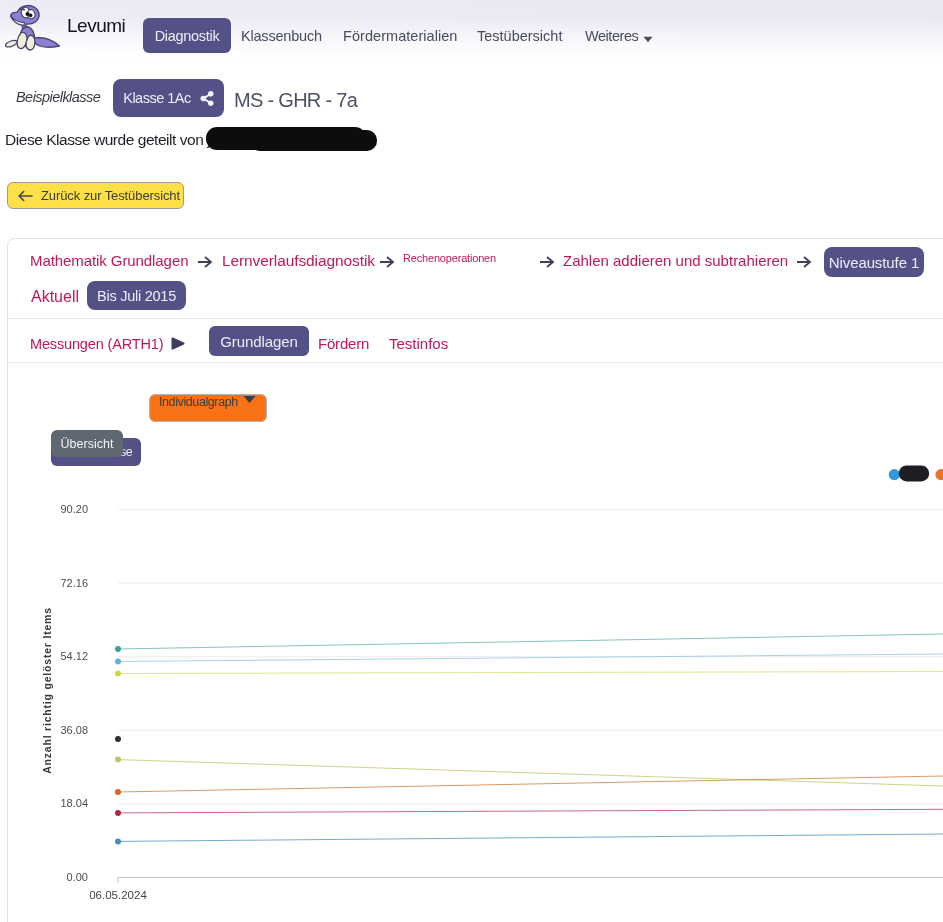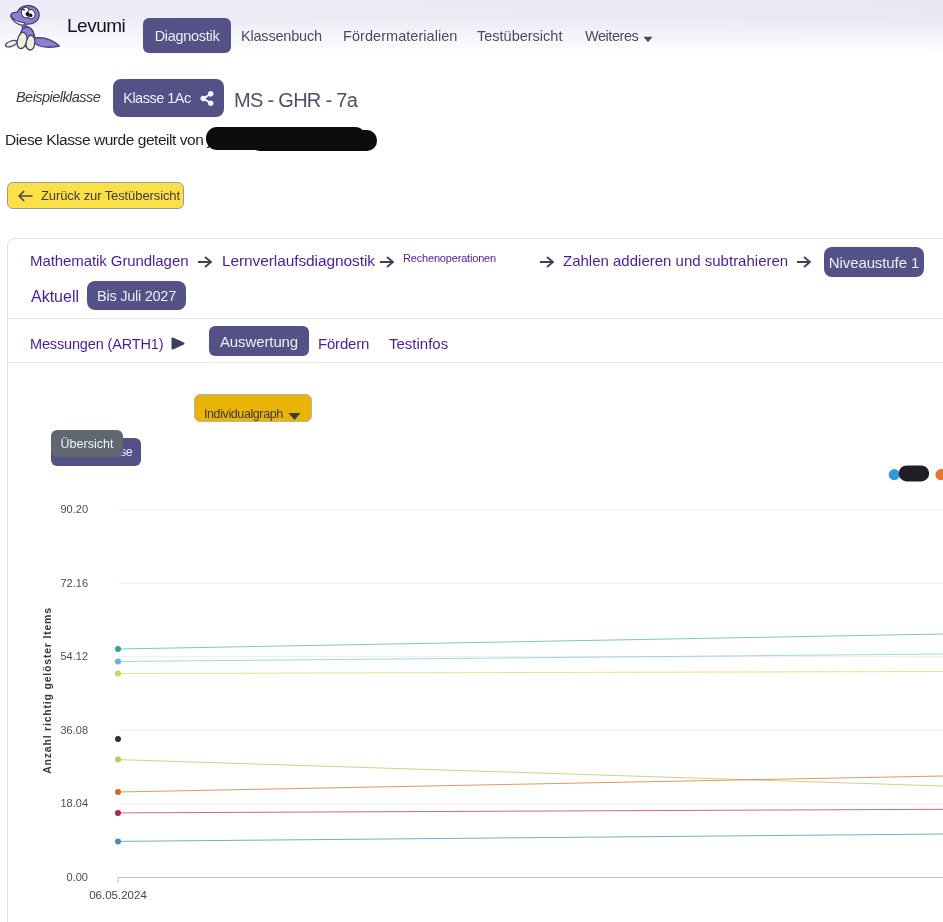--- a/index.html
+++ b/index.html
@@ -3,21 +3,21 @@
 <meta charset="utf-8">
 <title>Levumi</title>
 <style>
   * { margin:0; padding:0; box-sizing:border-box; }
   html,body { width:943px; height:922px; background:#fff; overflow:hidden; }
   body { font-family:"Liberation Sans", sans-serif; position:relative; -webkit-font-smoothing:antialiased; }
   .abs { position:absolute; }
   .btn-purple { background:#545186; color:#edecf6; border:none; border-radius:6px; white-space:nowrap;
     font-family:"Liberation Sans", sans-serif; display:flex; align-items:center; justify-content:center; }
   .navtxt { color:#494c61; font-size:14.5px; }
-  .bc { color:#4c1d95; }
+  .bc { color:#be185d; }
 </style>
 </head>
 <body>
 
 <div class="abs" style="left:0;top:0;width:943px;height:58px;background:linear-gradient(180deg, rgba(255,255,255,0) 0%, rgba(255,255,255,0.05) 30%, rgba(255,255,255,0.9) 88%, #ffffff 100%), linear-gradient(90deg, #edecf6, #e8e7f2);"></div>
 
 <svg class="abs" style="left:5px;top:3px;" width="62" height="56" viewBox="0 0 62 56">
 
   <path d="M26.5,36.5 C30,42.5 39,46 54.4,43 C49.5,38.2 41,34.2 33,34.8 C29.5,35 27.5,35.5 26.5,36.5 Z" fill="#8a81d3" stroke="#4a4470" stroke-width="1.4" stroke-linejoin="round"></path>
 
@@ -86,32 +86,32 @@
 <svg class="abs" style="left:539px;top:255px;" width="16" height="14" viewBox="0 0 16 14">
     <path d="M1,7 L13,7 M8,2 L14,7 L8,12" stroke="#3f4057" stroke-width="1.8" fill="none"></path>
   </svg>
 <div class="abs bc" style="left:563px;top:252px;font-size:15px;letter-spacing:0px;">Zahlen addieren und subtrahieren</div>
 <svg class="abs" style="left:796px;top:255px;" width="16" height="14" viewBox="0 0 16 14">
     <path d="M1,7 L13,7 M8,2 L14,7 L8,12" stroke="#3f4057" stroke-width="1.8" fill="none"></path>
   </svg>
 <div class="abs btn-purple" style="left:824px;top:247px;width:100px;height:30px;border-radius:8px;font-size:15px;letter-spacing:-0.1px;">Niveaustufe 1</div>
 
 <div class="abs bc" style="left:31px;top:288px;font-size:16px;letter-spacing:0px;">Aktuell</div>
-<div class="abs btn-purple" style="left:87px;top:281px;width:99px;height:29px;border-radius:8px;font-size:14.5px;letter-spacing:-0.25px;">Bis Juli 2027</div>
+<div class="abs btn-purple" style="left:87px;top:281px;width:99px;height:29px;border-radius:8px;font-size:14.5px;letter-spacing:-0.25px;">Bis Juli 2015</div>
 
 <div class="abs bc" style="left:30px;top:336px;font-size:14.5px;letter-spacing:-0.15px;">Messungen (ARTH1)</div>
 <svg class="abs" style="left:171px;top:337px;" width="14" height="13" viewBox="0 0 14 13">
     <path d="M1.5,1.5 L12.5,6.5 L1.5,11.5 Z" fill="#3e3c63" stroke="#3e3c63" stroke-width="2" stroke-linejoin="round"></path>
   </svg>
-<div class="abs btn-purple" style="left:209px;top:326px;width:100px;height:30px;font-size:15px;letter-spacing:-0.1px;">Auswertung</div>
+<div class="abs btn-purple" style="left:209px;top:326px;width:100px;height:30px;font-size:15px;letter-spacing:-0.1px;">Grundlagen</div>
 <div class="abs bc" style="left:318px;top:335px;font-size:15px;letter-spacing:-0.2px;">Fördern</div>
 <div class="abs bc" style="left:389px;top:335px;font-size:15px;letter-spacing:0px;">Testinfos</div>
 
 <div class="abs btn-purple" style="left:51px;top:394px;width:90px;height:28px;font-size:12.5px;letter-spacing:-0.45px;margin-top:44px;">Ganze Klasse</div>
-<div class="abs" style="left:149px;top:394px;width:118px;height:28px;border:1px solid #b4b4b4;border-radius:6px;background:#eab308;display:flex;align-items:flex-end;white-space:nowrap;margin-left:45px;">
+<div class="abs" style="left:149px;top:394px;width:118px;height:28px;border:1px solid #b4b4b4;border-radius:6px;background:#f97316;display:flex;align-items:flex-start;white-space:nowrap;">
   <span style="margin-left:9px;font-size:12.5px;color:#3c3c3c;letter-spacing:-0.4px;">Individualgraph</span>
   <svg style="margin-left:5px;" width="13" height="9" viewBox="0 0 13 9">
       <path d="M0.5,1 L12.5,1 L6.5,8 Z" fill="#3c3c3c"></path>
     </svg>
 </div>
 <div class="abs" style="left:51px;top:430px;width:72px;height:27px;background:#5f6871;border-radius:6px;display:flex;align-items:center;justify-content:center;color:#f2f3f4;font-size:12.5px;white-space:nowrap;">Übersicht</div>
 
 <svg class="abs" style="left:0;top:455px;" width="943" height="467" viewBox="0 0 943 467">
 
   <g stroke="#ededed" stroke-width="1">

